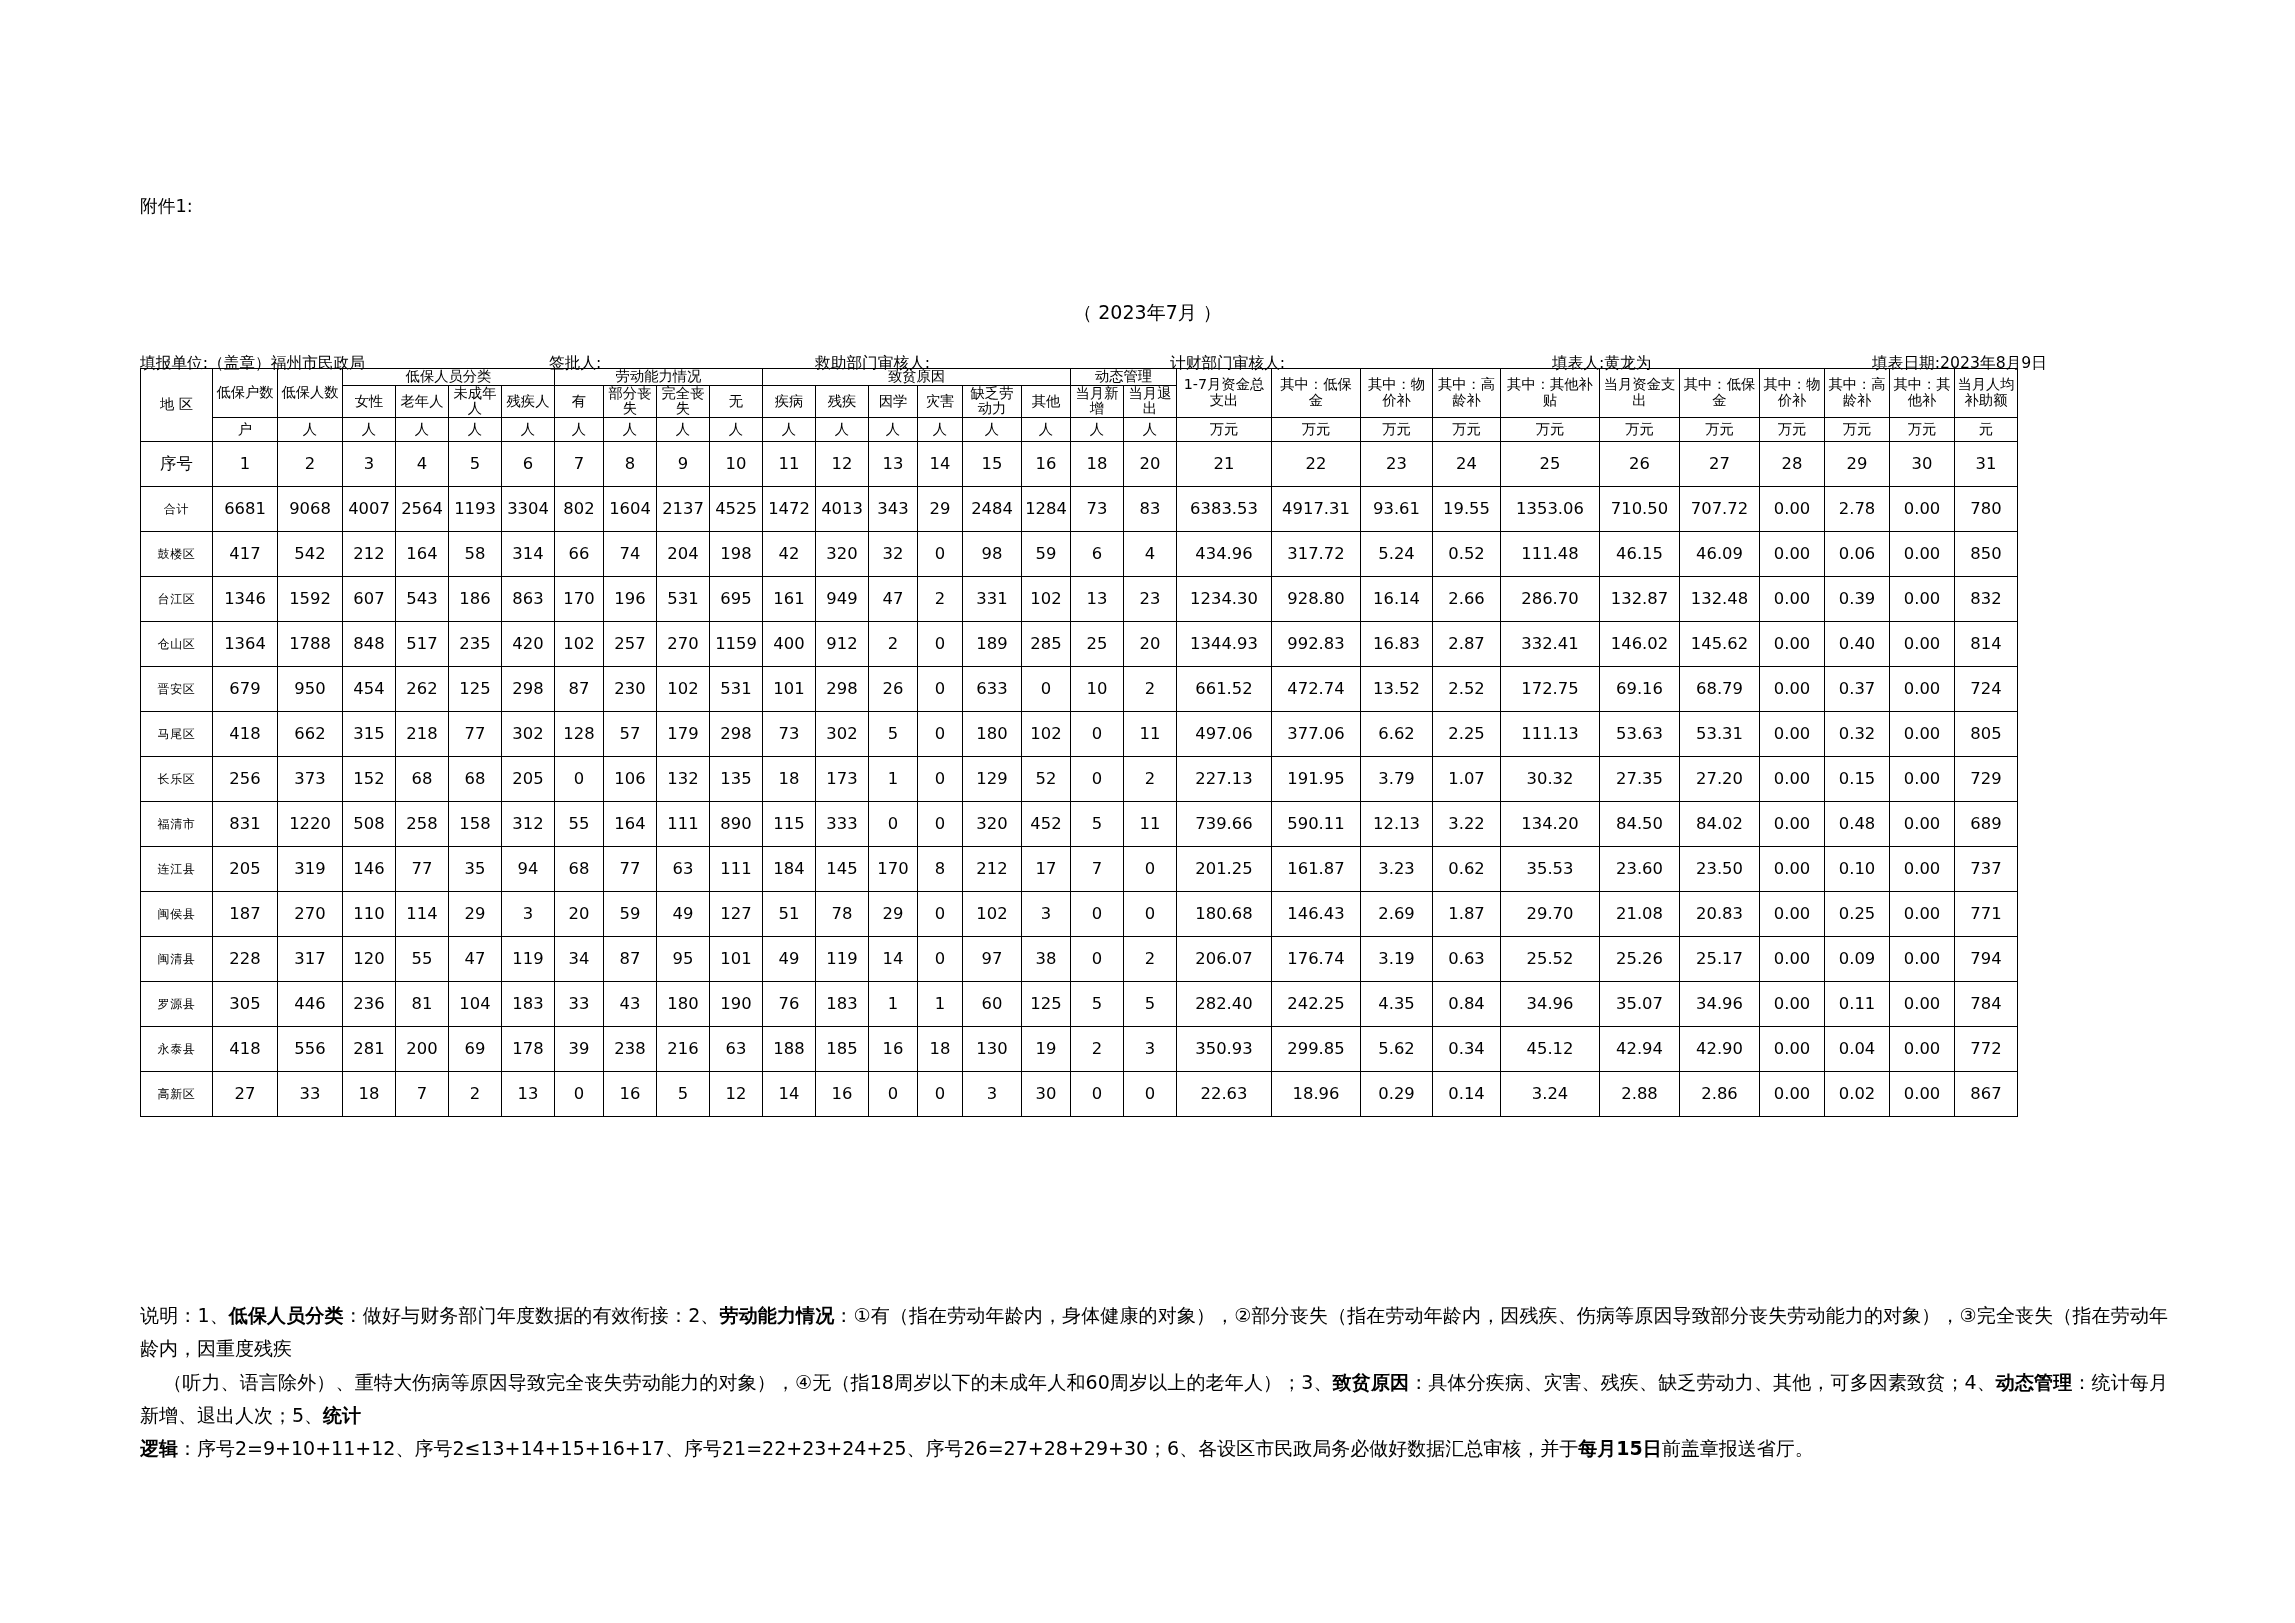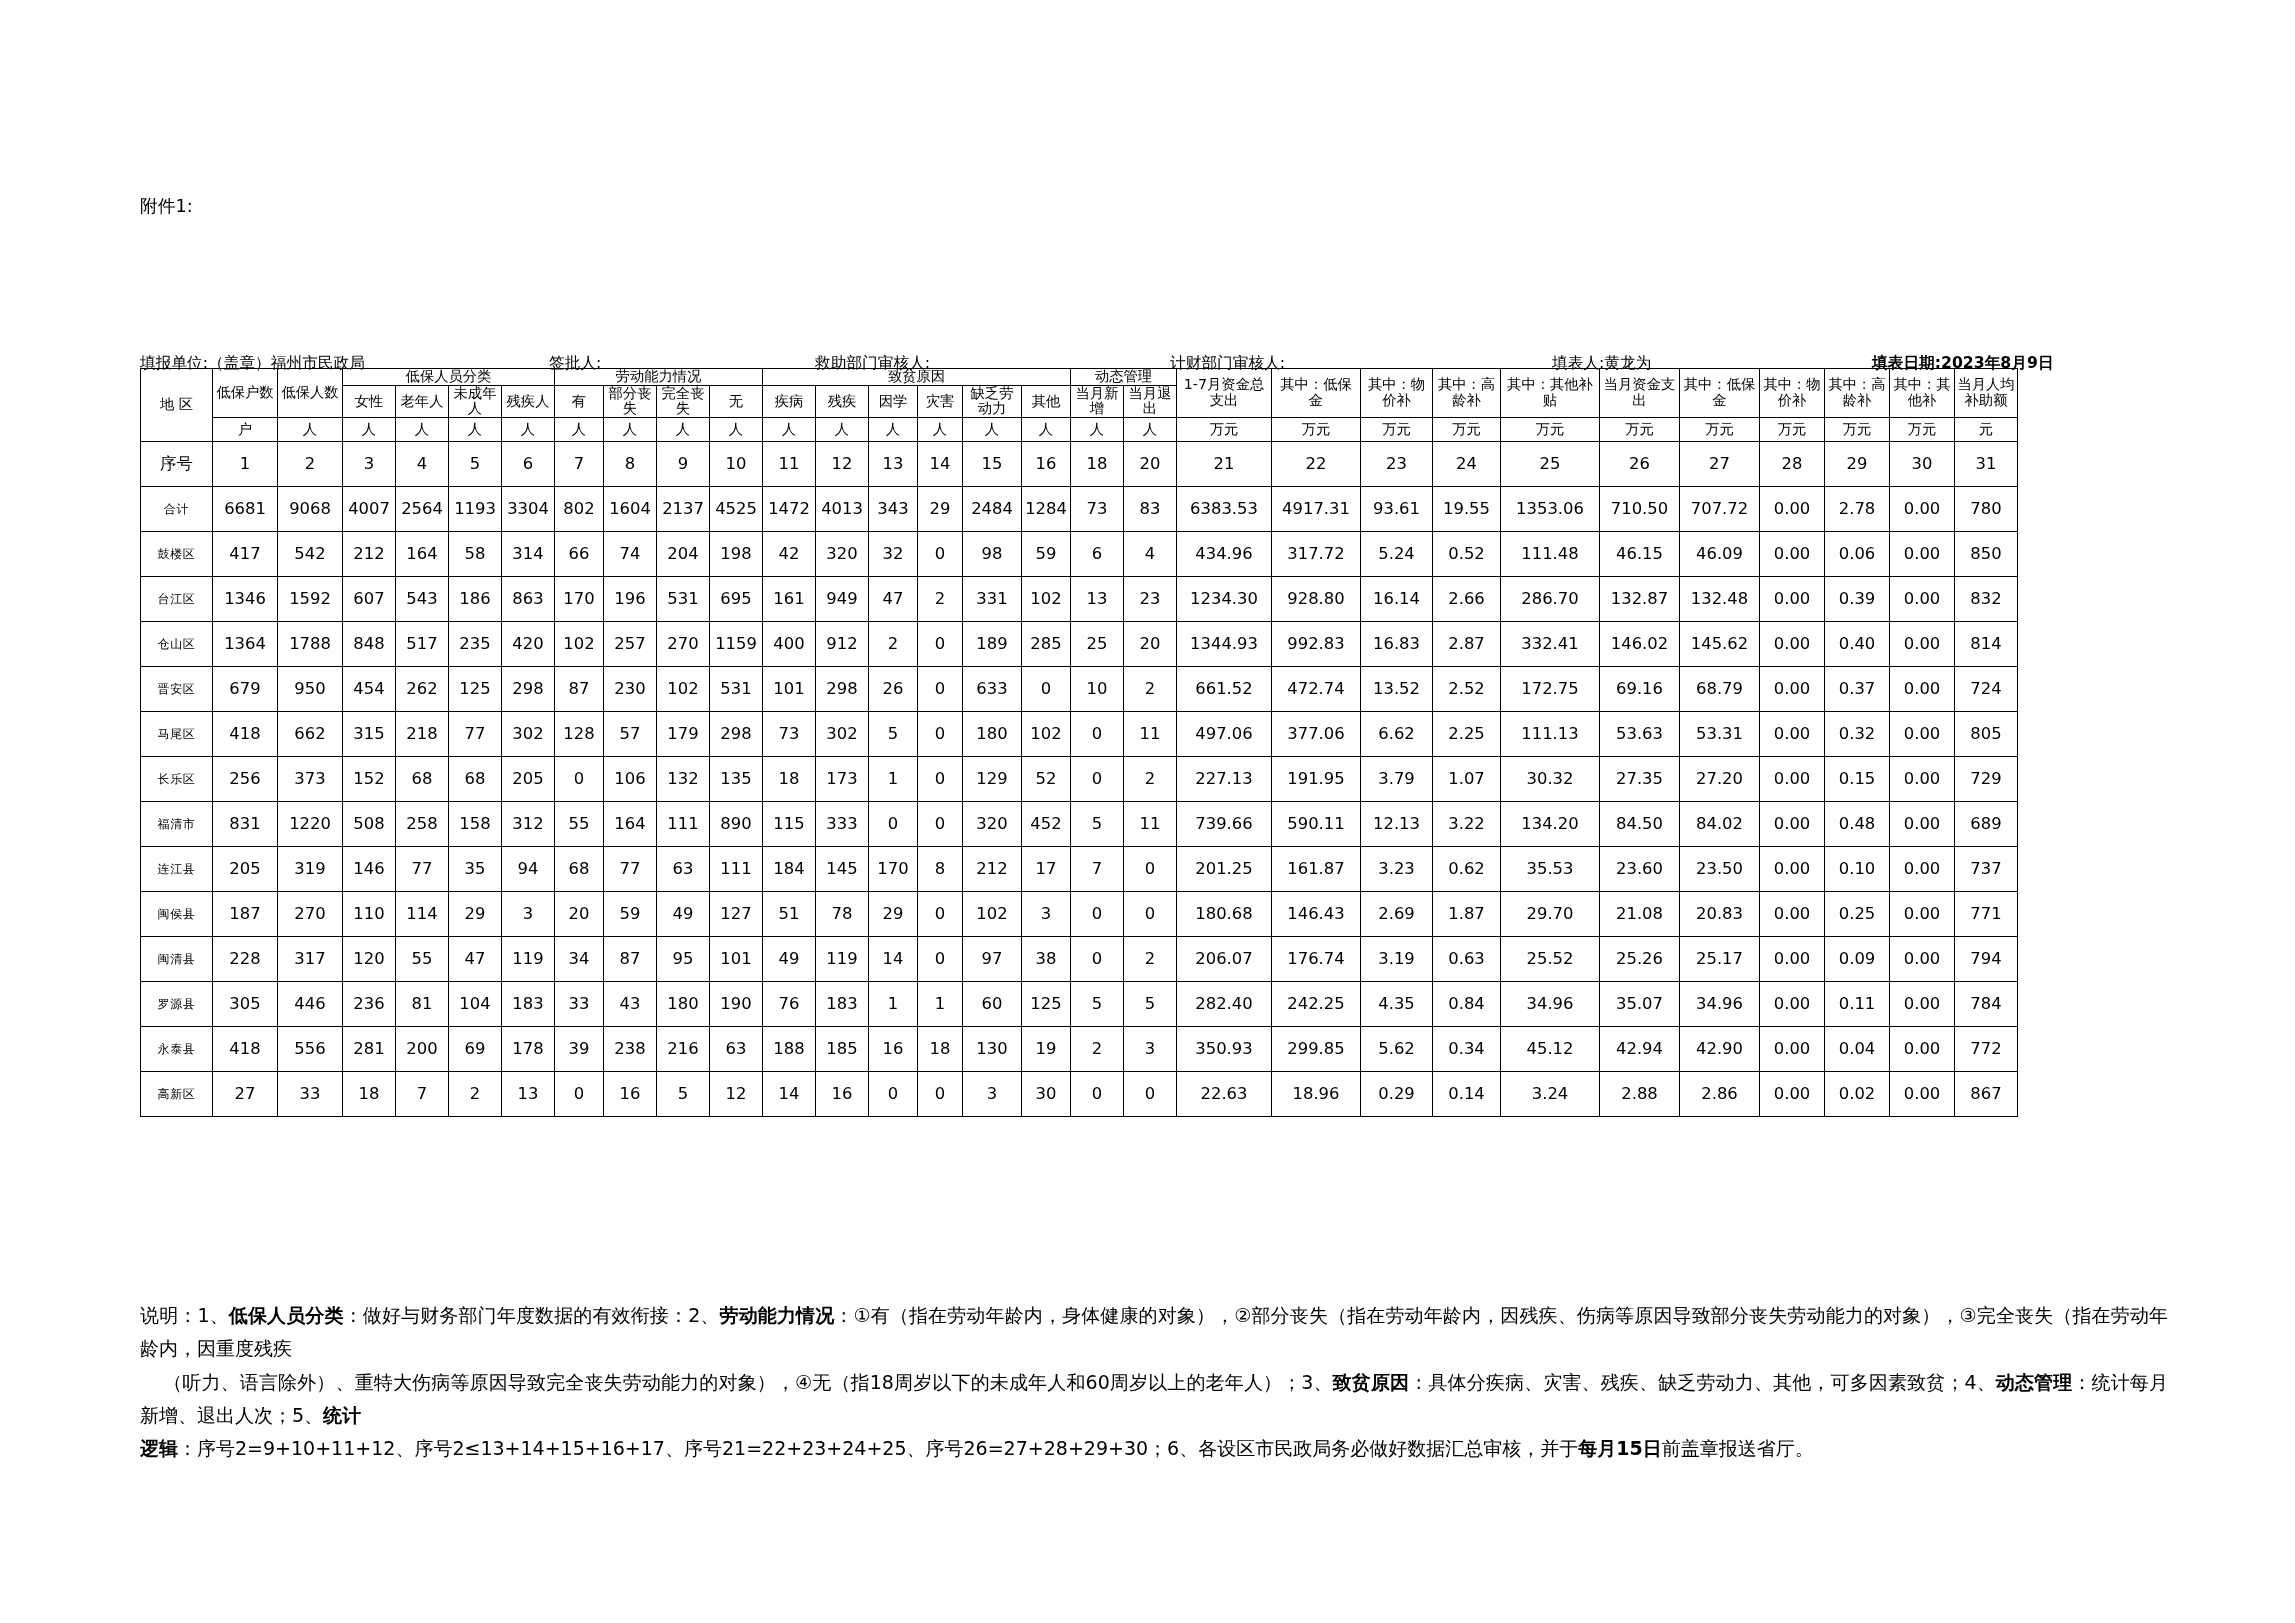--- a/index.html
+++ b/index.html
@@ -56,21 +56,21 @@
     font-size: 15.7px;
     font-family: "DejaVu Sans", sans-serif;
     display: flex;
   }
   .meta-row > span { display: inline-block; margin-top: 16px; }
   .m1 { width: 409px; }
   .m2 { width: 266px; }
   .m3 { width: 355px; }
   .m4 { width: 382px; }
   .m5 { width: 320px; }
-  .m6 { width: 286px; text-align: left; font-weight: bold;}
+  .m6 { width: 286px; text-align: left;}
 
   table.main {
     position: absolute;
     left: 140px;
     top: 368px;
     border-collapse: collapse;
     table-layout: fixed;
     font-family: "DejaVu Sans", sans-serif;
   }
   table.main td, table.main th {
@@ -116,20 +116,21 @@
   }
   .notes b { font-weight: bold; }
   .indent { display: inline-block; width: 23px; }
 </style>
 </head>
 <body>
 
 <div class="page">
 
   <div class="attach-label">附件1:</div>
+  <div class="doc-subtitle">（ 2023年7月 ）</div>
 
   <div class="meta-row">
     <span class="m1">填报单位:（盖章）福州市民政局</span>
     <span class="m2">签批人:</span>
     <span class="m3">救助部门审核人:</span>
     <span class="m4">计财部门审核人:</span>
     <span class="m5">填表人:黄龙为</span>
     <span class="m6">填表日期:2023年8月9日</span>
   </div>
 

